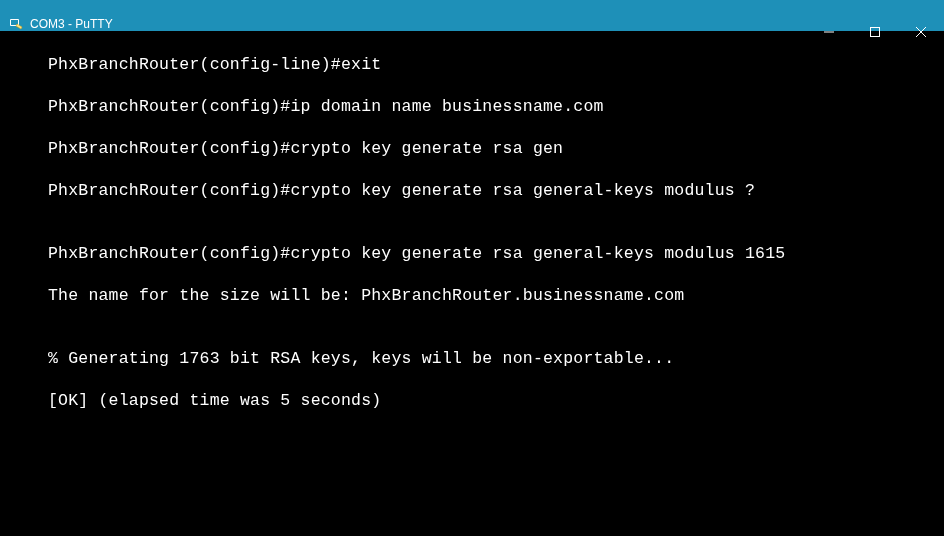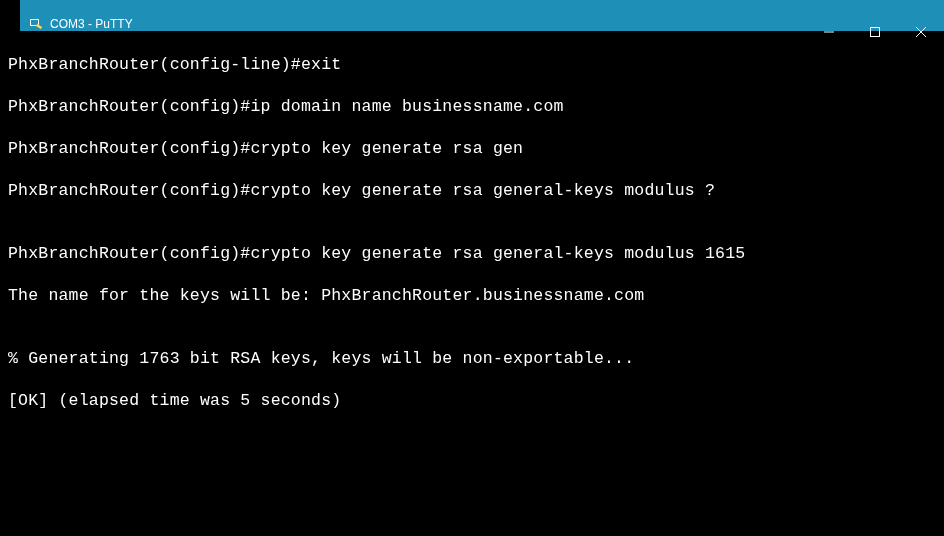--- a/index.html
+++ b/index.html
@@ -1,23 +1,23 @@
 <!DOCTYPE html>
 <html><head>
   <meta charset="utf-8">
   <style>
     * { margin: 0; padding: 0; box-sizing: border-box; }
     body { width: 944px; height: 536px; overflow: hidden; font-family: Arial, sans-serif; background: #000; }
-    .titlebar { height: 31px; background: #1e90b8; display: flex; align-items: center; padding: 16px 0 0 8px; color: #fff; font-size: 12px; margin-left: 20px; }
+    .titlebar { height: 31px; background: #1e90b8; display: flex; align-items: center; padding: 16px 0 0 8px; color: #fff; font-size: 12px; }
     .titlebar .icon { width: 16px; height: 16px; margin-right: 6px; display: inline-flex; align-items: center; justify-content: center; }
     .titlebar .title { flex: 1; }
     .titlebar .controls { display: flex; height: 100%; }
     .titlebar .ctrl { width: 46px; height: 31px; display: flex; align-items: center; justify-content: center; cursor: pointer; }
     .terminal { height: 505px; background: #000; padding: 2px 8px; font-family: "Courier New", monospace; font-size: 16.5px; line-height: 21px; color: #fff; overflow: hidden; white-space: pre; letter-spacing: 0.2px; }
-    .line { display: block; }
+    .line { display: block; margin-left: 40px; }
   </style>
 </head>
 <body>
 
 <div class="titlebar">
   <span class="icon">
     <svg width="14" height="14" viewBox="0 0 14 14">
       <rect x="1" y="2" width="9" height="7" fill="#fff" rx="1"></rect>
       <rect x="2" y="3" width="7" height="5" fill="#1e90b8"></rect>
       <path d="M8 7 L13 10 L12 12 L7 9 Z" fill="#ffe08a" stroke="#d9a400" stroke-width="0.5"></path>
@@ -44,21 +44,21 @@
   </div>
 </div>
 
 <div class="terminal">
 <span class="line">PhxBranchRouter(config-line)#exit</span>
 <span class="line">PhxBranchRouter(config)#ip domain name businessname.com</span>
 <span class="line">PhxBranchRouter(config)#crypto key generate rsa gen</span>
 <span class="line">PhxBranchRouter(config)#crypto key generate rsa general-keys modulus ?</span>
 <span class="line"></span>
 <span class="line">PhxBranchRouter(config)#crypto key generate rsa general-keys modulus 1615</span>
-<span class="line">The name for the keys will be: PhxBranchRouter.businessname.com</span>
+<span class="line">The name for the size will be: PhxBranchRouter.businessname.com</span>
 <span class="line"></span>
 <span class="line">% Generating 1763 bit RSA keys, keys will be non-exportable...</span>
 <span class="line">[OK] (elapsed time was 5 seconds)</span>
 <span class="line"></span>
 
 
 
 
 
 

